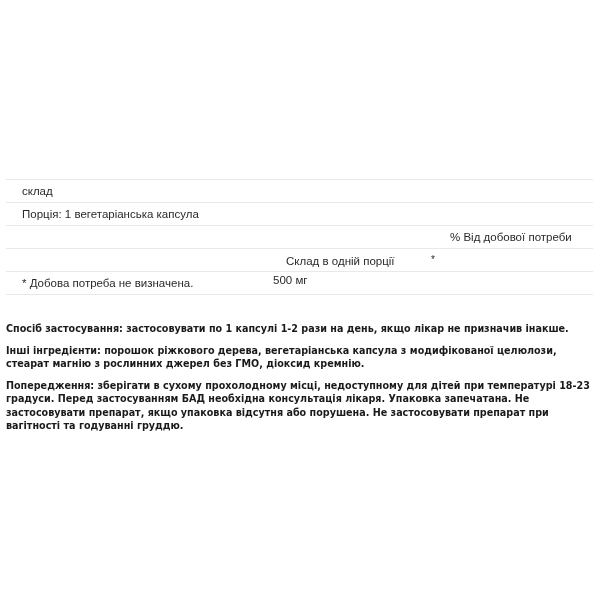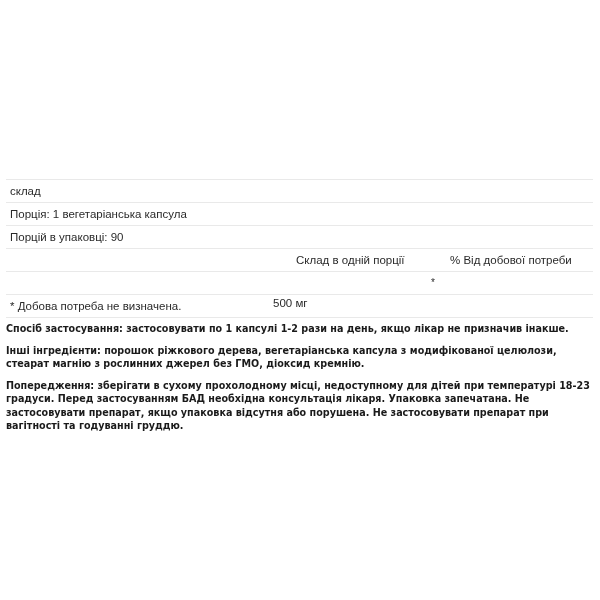--- a/index.html
+++ b/index.html
@@ -28,24 +28,24 @@
       border-bottom: 1px solid #e9e9e9;
       font-size: 11.5px;
       line-height: 22px;
       color: #2a2a2a;
     }
     .row .cell {
       position: absolute;
       top: 0;
       white-space: nowrap;
     }
-    .c-name { left: 4px; }
+    .c-name { left: 16px; }
     .c-amount { left: 267px; margin-top: 20px; }
     .c-dv { left: 425px; }
-    .c-head-amount { left: 290px; }
+    .c-head-amount { left: 280px; margin-top: 24px; }
     .c-head-dv { left: 444px; }
     .star { font-size: 10px; }
 
     .notes {
       position: absolute;
       left: 6px;
       top: 322px;
       width: 588px;
       font-family: "DejaVu Sans", "Liberation Sans", sans-serif;
       font-weight: bold;
@@ -61,23 +61,20 @@
 <body>
 
 <div class="facts">
   <div class="row">
     <span class="cell c-name">склад</span>
   </div>
   <div class="row">
     <span class="cell c-name">Порція: 1 вегетаріанська капсула</span>
   </div>
   <div class="row">
-    <span class="cell c-name">Порцій в упаковці: 90</span>
-  </div>
-  <div class="row">
     <span class="cell c-head-amount">Склад в одній порції</span>
     <span class="cell c-head-dv">% Від добової потреби</span>
   </div>
   <div class="row">
     <span class="cell c-amount">500 мг</span>
     <span class="cell c-dv star">*</span>
   </div>
   <div class="row">
     <span class="cell c-name">* Добова потреба не визначена.</span>
   </div>

